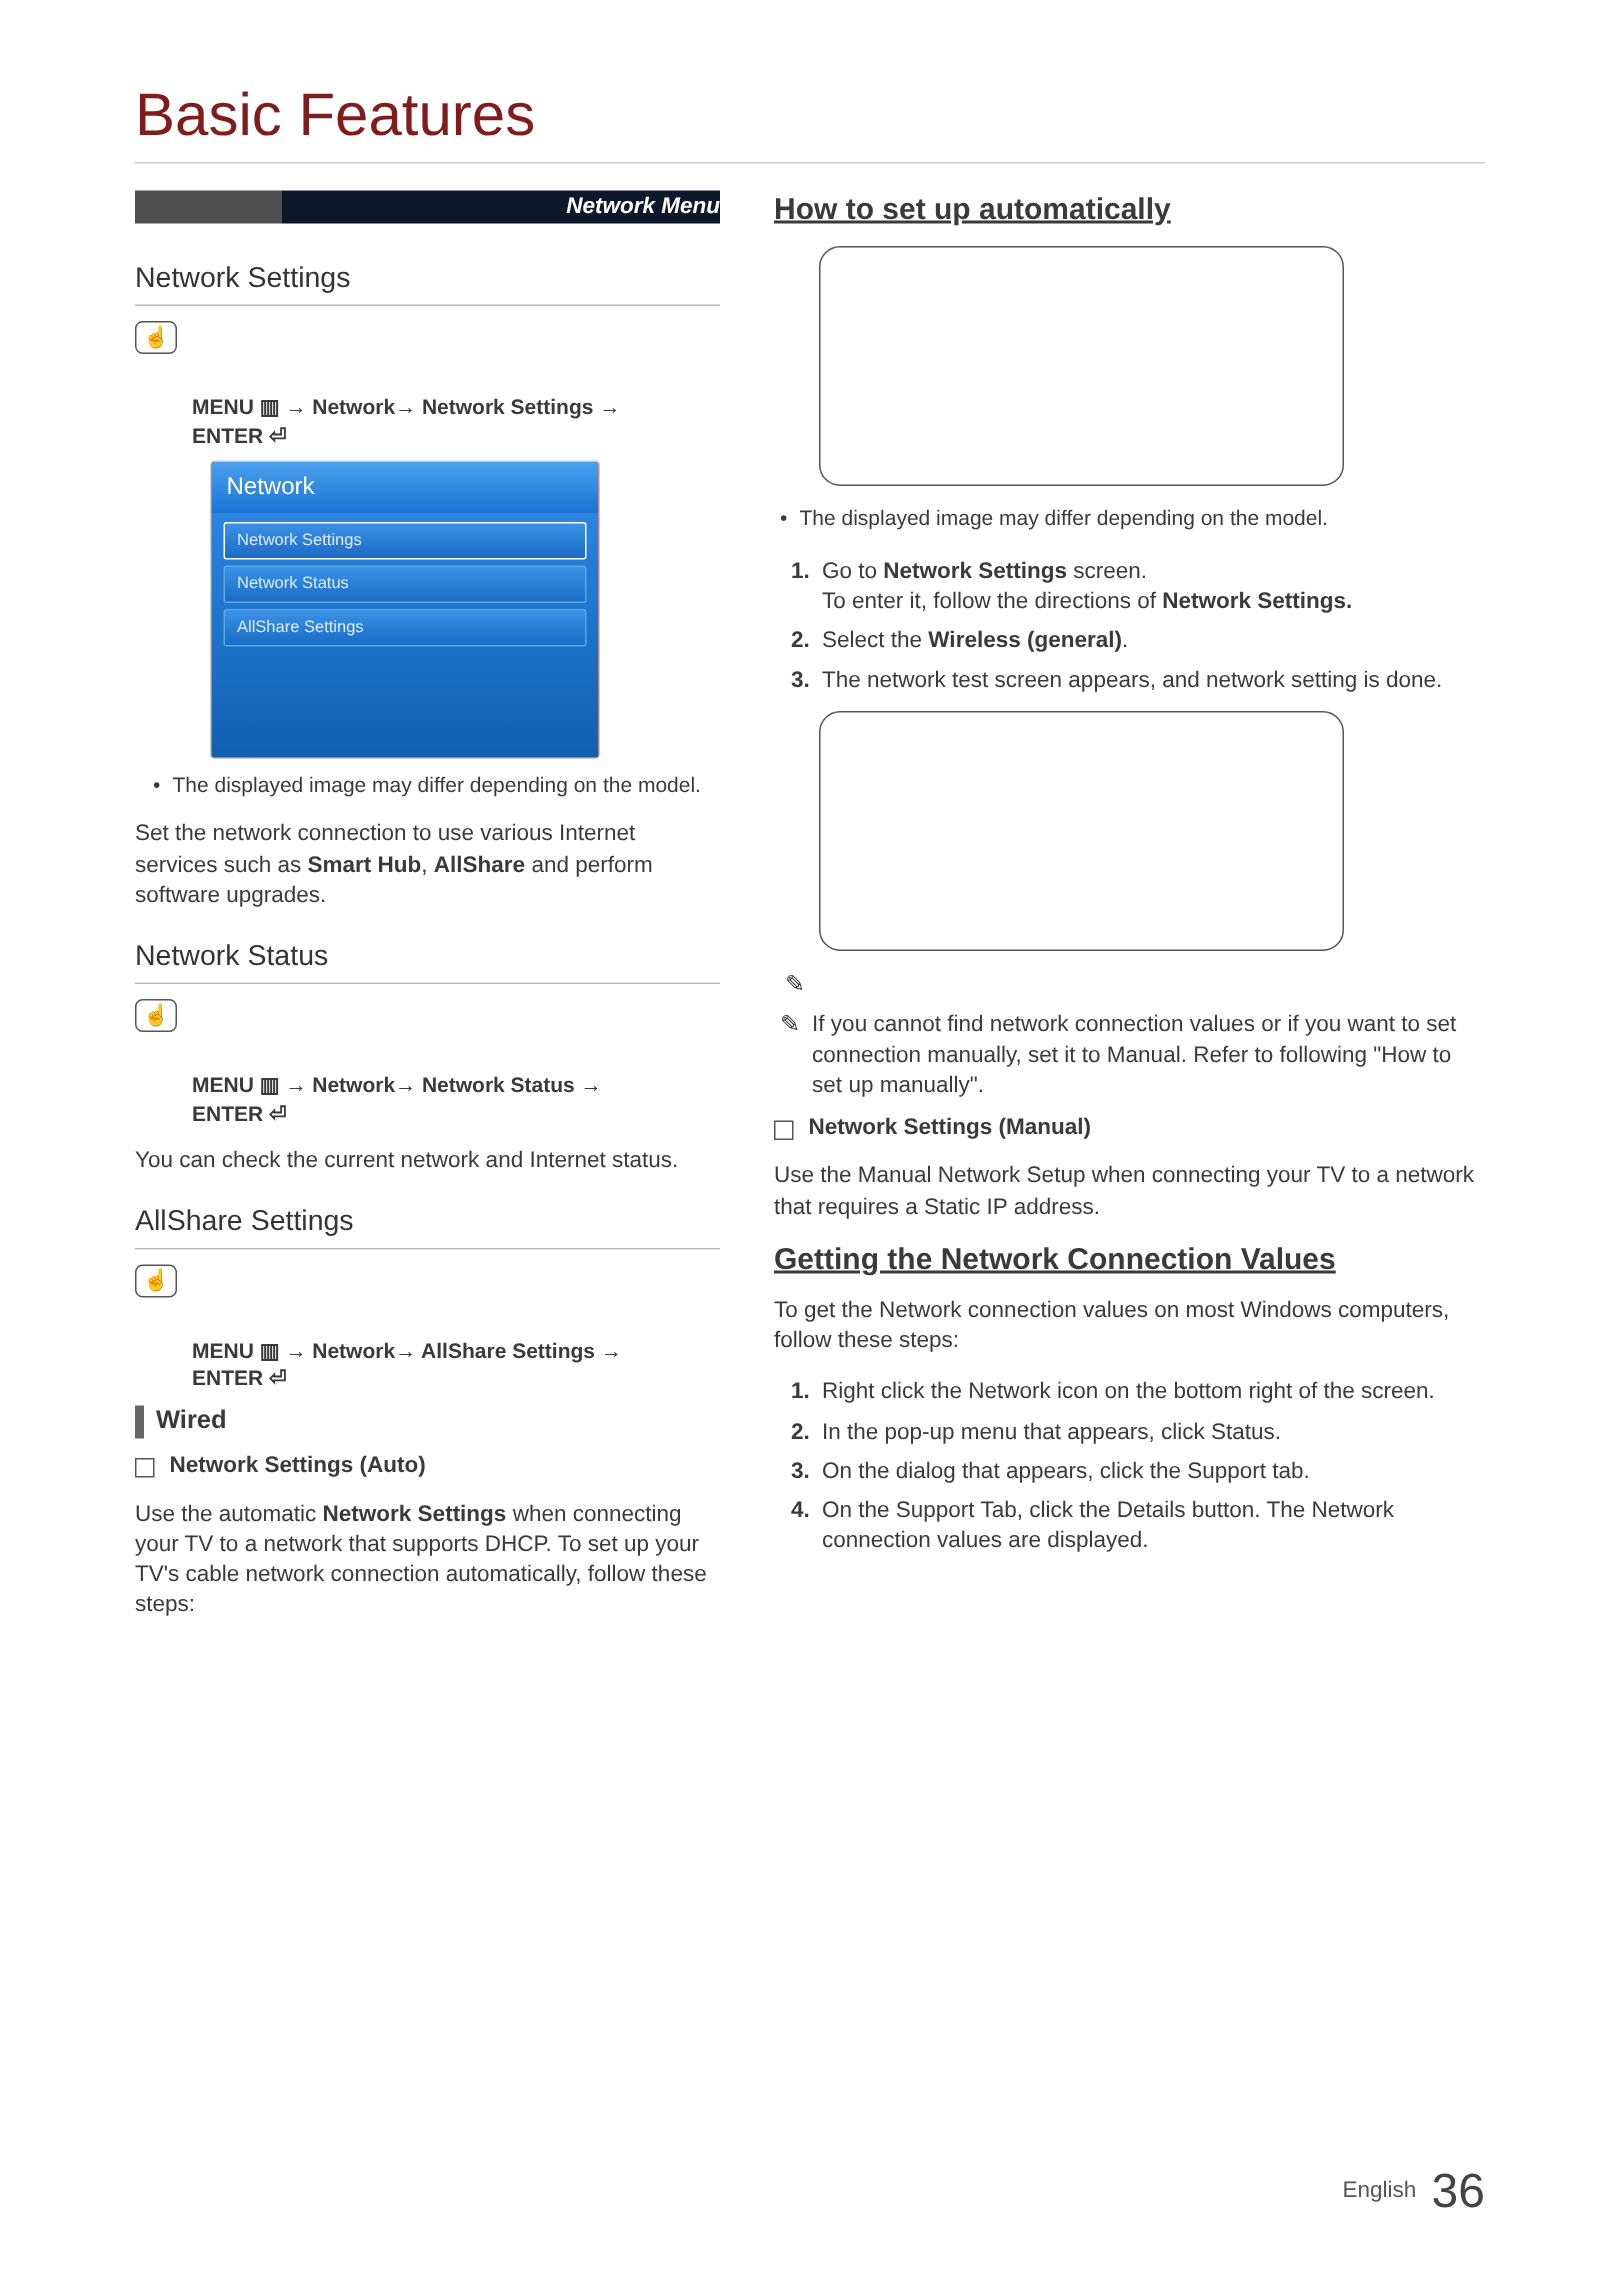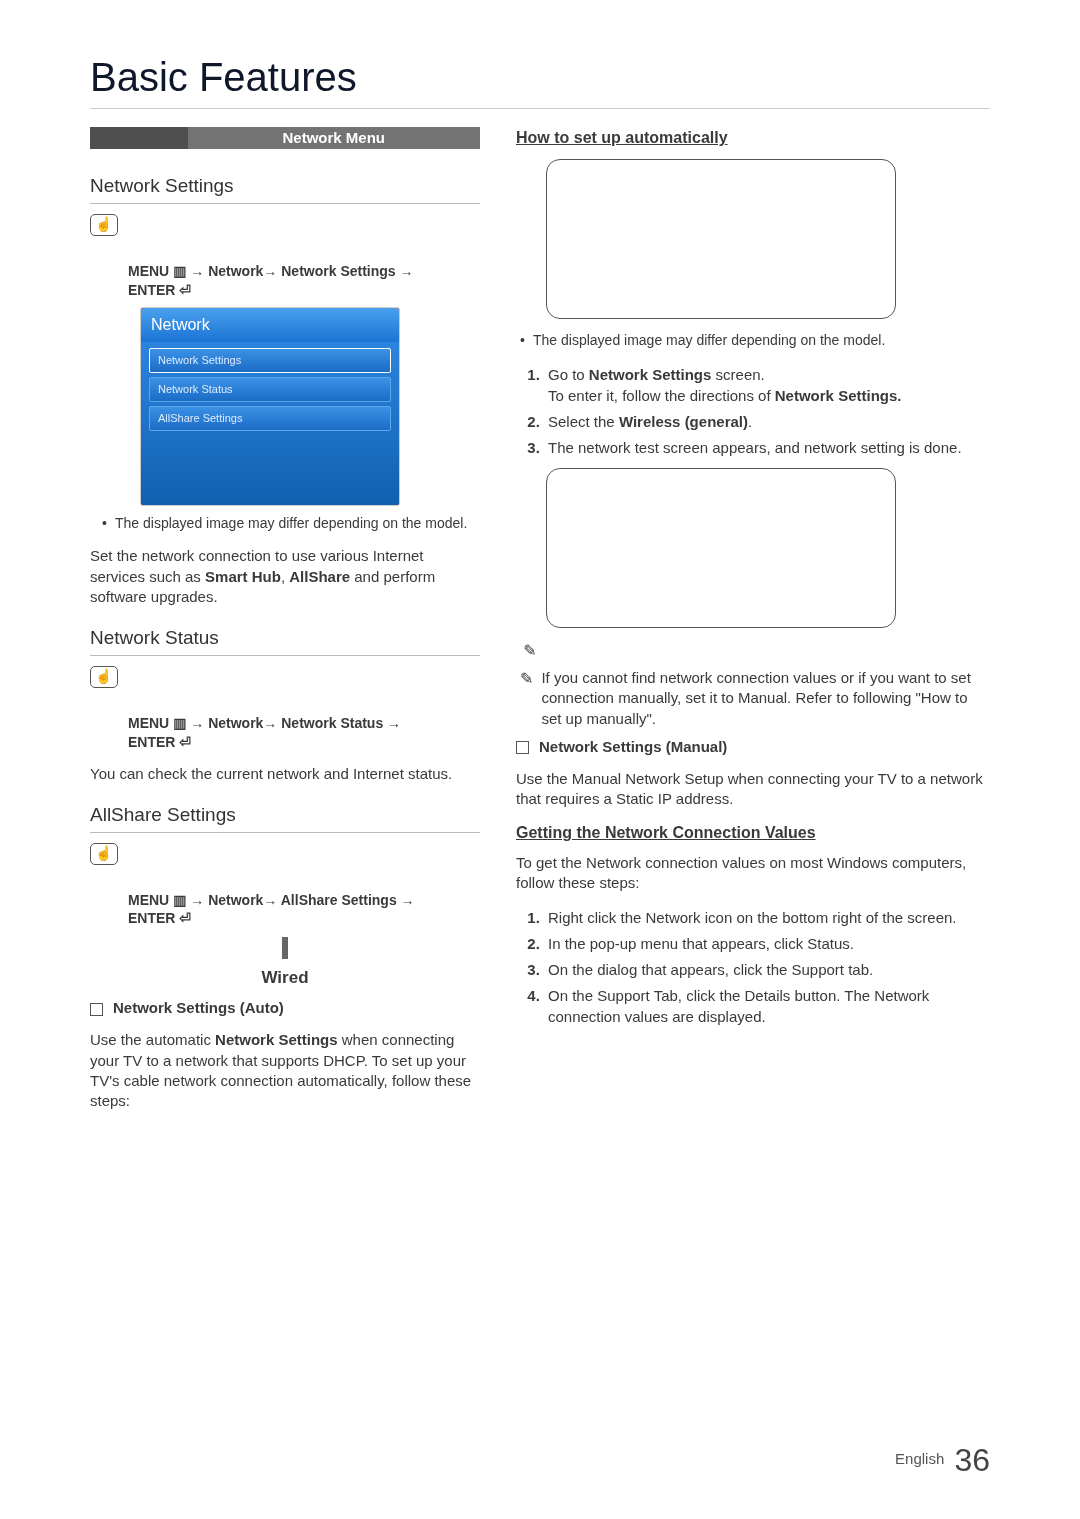--- a/index.html
+++ b/index.html
@@ -10,42 +10,42 @@
       height: 1519px;
       position: relative;
       color: #3a3a3a;
     }
     .page {
       padding: 55px 90px 40px 90px;
     }
     .title {
       font-size: 40px;
       font-weight: 300;
-      color: #0f172a;
+      color: #7f1d1d;
       border-bottom: 1px solid #ccc;
       padding-bottom: 8px;
       margin-bottom: 18px;
     }
     .columns {
       display: flex;
       gap: 36px;
     }
     .col {
       flex: 1;
       min-width: 0;
       font-size: 15px;
       line-height: 1.35;
     }
     .col-left { width: 390px; flex: 0 0 390px; }
     .col-right { flex: 1; }
 
     .band-wrap { display:flex; margin-bottom: 24px; }
     .band-dark { background:#4f4f4f; flex:1; height:22px; }
-    .band-light { background:#737373; flex:3; height:22px; color:#fff;
-      font-weight: bold; text-align:center; font-size:15px; line-height:22px; }
+    .band-light { background:#0f172a; flex:3; height:22px; color:#fff;
+      font-weight: bold; text-align:right; font-size:15px; line-height:22px;font-style:italic; }
 
     h3.sub {
       font-size: 19px;
       color: #333;
       font-weight: normal;
       border-bottom: 1px solid #bbb;
       padding-bottom: 4px;
       margin-top: 18px;
       margin-bottom: 10px;
     }
@@ -76,32 +76,32 @@
       border:1px solid #5ca7e8; border-radius:2px; margin-bottom:4px;
     }
     .ui-item.selected { border:1px solid #fff; }
 
     .bullet-line { display:flex; gap:8px; margin:6px 0 14px 12px; font-size:14px; }
     .bullet-line .dot { width:5px; }
 
     .para { margin: 12px 0; }
     .bold { font-weight:bold; }
 
-    .tag-row { display:flex; gap:8px; align-items:center; margin:8px 0;flex-direction:column; }
+    .tag-row { display:flex; gap:8px; align-items:flex-start; margin:8px 0; }
     .tag-bar { width:6px; height:22px; background:#666; margin-top:1px; }
     .tag-text { font-weight:bold; font-size:17px; }
 
     .box-row { display:flex; gap:10px; align-items:center; margin:8px 0; }
     .sq { width:13px; height:13px; border:1.5px solid #555; margin-top:2px; flex-shrink:0; }
 
     ol.steps { list-style: decimal; margin-left: 28px; }
     ol.steps li { padding:2px 0 4px 4px; font-size:15px; }
     ol.steps li::marker { font-weight: bold; }
 
-    .right-h { font-weight:bold; font-size:16px; text-decoration: underline; margin-bottom:10px; }
+    .right-h { font-weight:bold; font-size:20px; text-decoration: underline; margin-bottom:10px; }
 
     .img-ph {
       border:1.5px solid #555; border-radius:14px; height:160px;
       margin: 6px 0 12px 30px; width: 350px;
     }
 
     .note-line { display:flex; gap:8px; margin:6px 0 6px 4px; }
     .note-icon { font-size:16px; color:#333; width:20px; text-align:center; }
 
     .footer {

